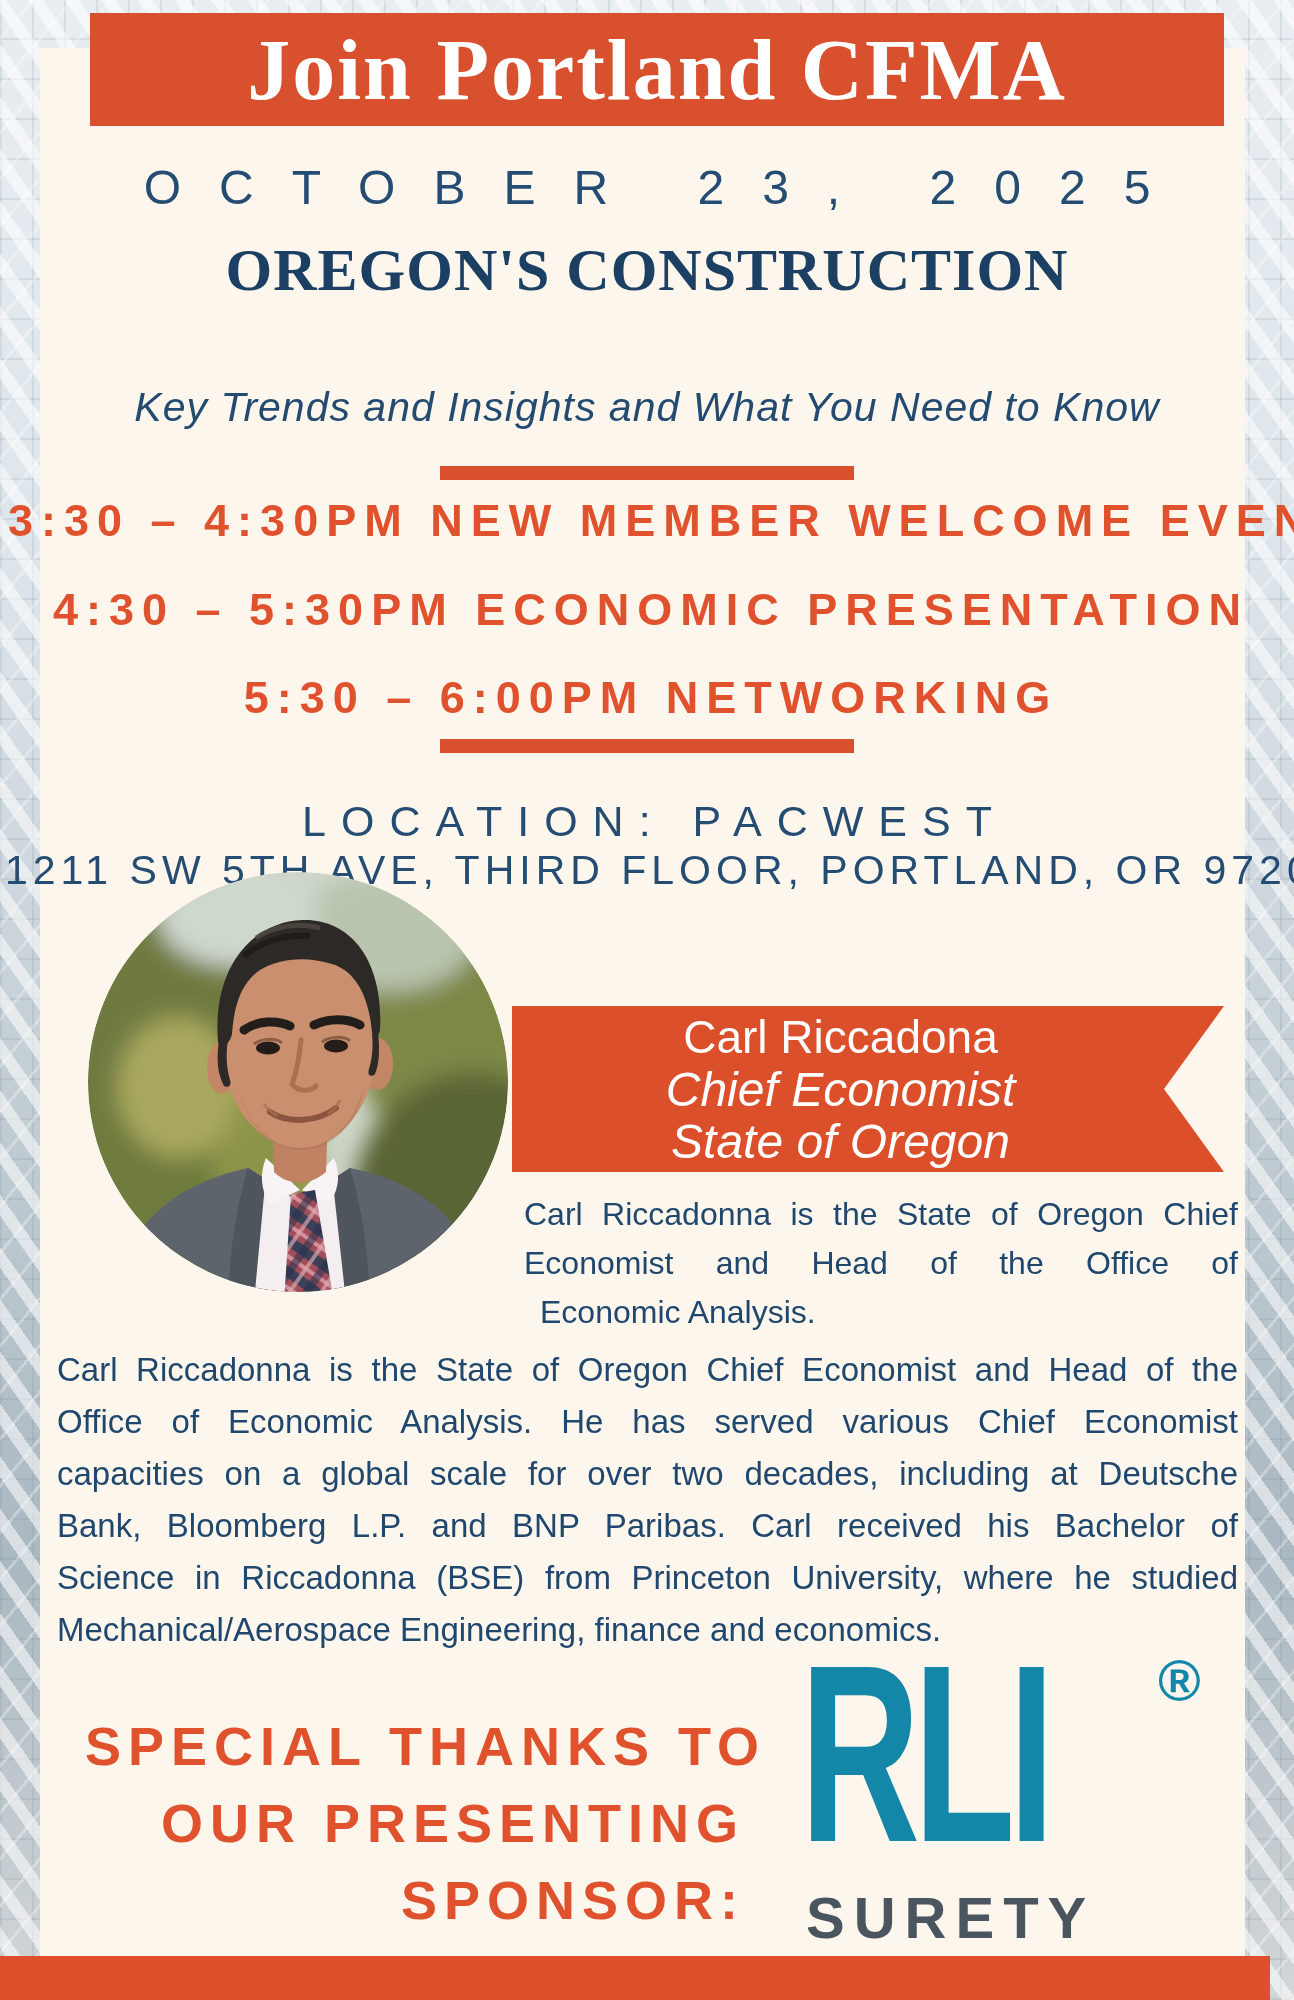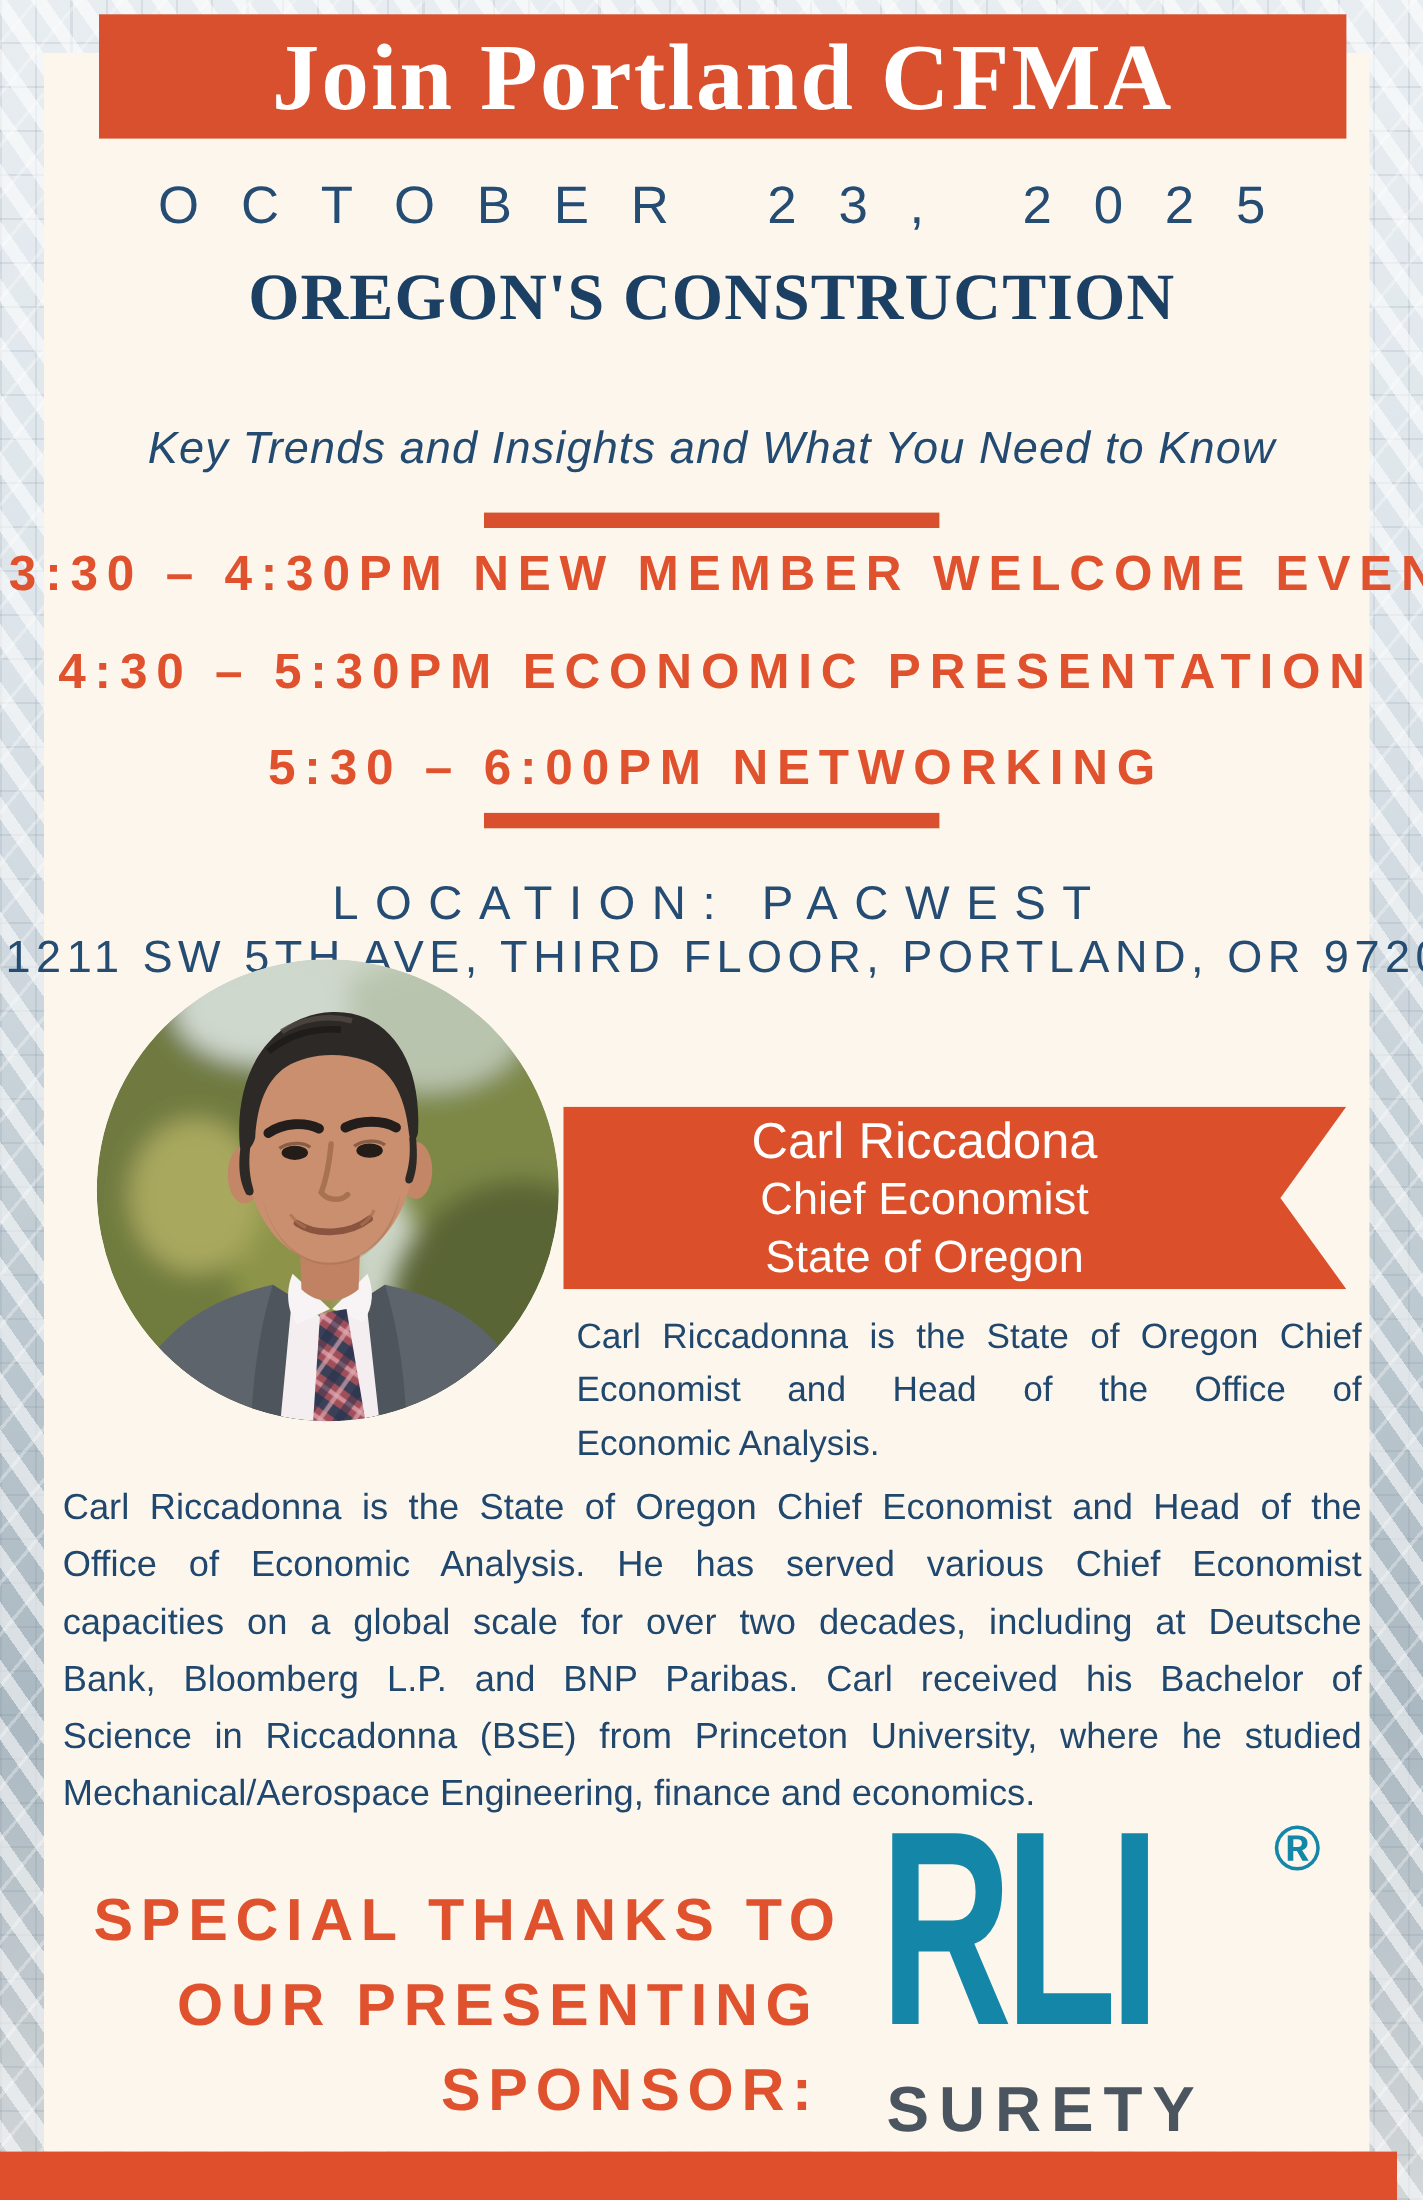--- a/index.html
+++ b/index.html
@@ -57,24 +57,24 @@
   .photo{
     position:absolute;left:88px;top:872px;width:420px;height:420px;border-radius:50%;overflow:hidden;
   }
   .ribbon{
     position:absolute;left:512px;top:1006px;width:712px;height:166px;background:#DC4F2B;
     clip-path:polygon(0 0,100% 0,calc(100% - 60px) 50%,100% 100%,0 100%);
     display:flex;flex-direction:column;align-items:center;justify-content:center;
     padding-right:55px;box-sizing:border-box;color:#ffffff;
   }
   .ribbon .nm{font-weight:normal;font-size:46px;line-height:54px;}
-  .ribbon .rl{font-size:41px;line-height:52px;text-align:right;}
+  .ribbon .rl{font-style:italic;font-size:48px;line-height:52px;text-align:right;}
   .side-bio{position:absolute;left:524px;top:1190px;width:714px;color:#20486E;font-size:32px;}
   .side-bio .ln{height:49px;line-height:49px;overflow:hidden;text-align:justify;text-align-last:justify;}
-  .side-bio .ln.last{text-align-last:left;}
+  .side-bio .ln.last{text-align-last:left;margin-left:16px;}
   .main-bio{position:absolute;left:57px;top:1344px;width:1181px;color:#20486E;font-size:33px;}
   .main-bio .ln{height:52px;line-height:52px;overflow:hidden;text-align:justify;text-align-last:justify;}
   .main-bio .ln.last{text-align-last:left;}
   .thanks{
     position:absolute;left:85px;top:1708px;width:660px;text-align:right;
     color:#DF522D;font-weight:bold;font-size:54px;line-height:77px;letter-spacing:7px;white-space:nowrap;
   }
   .rli-letters{
     position:absolute;left:800px;top:1628px;
     font-size:252px;line-height:252px;font-weight:bold;color:#1487A8;letter-spacing:-10px;

